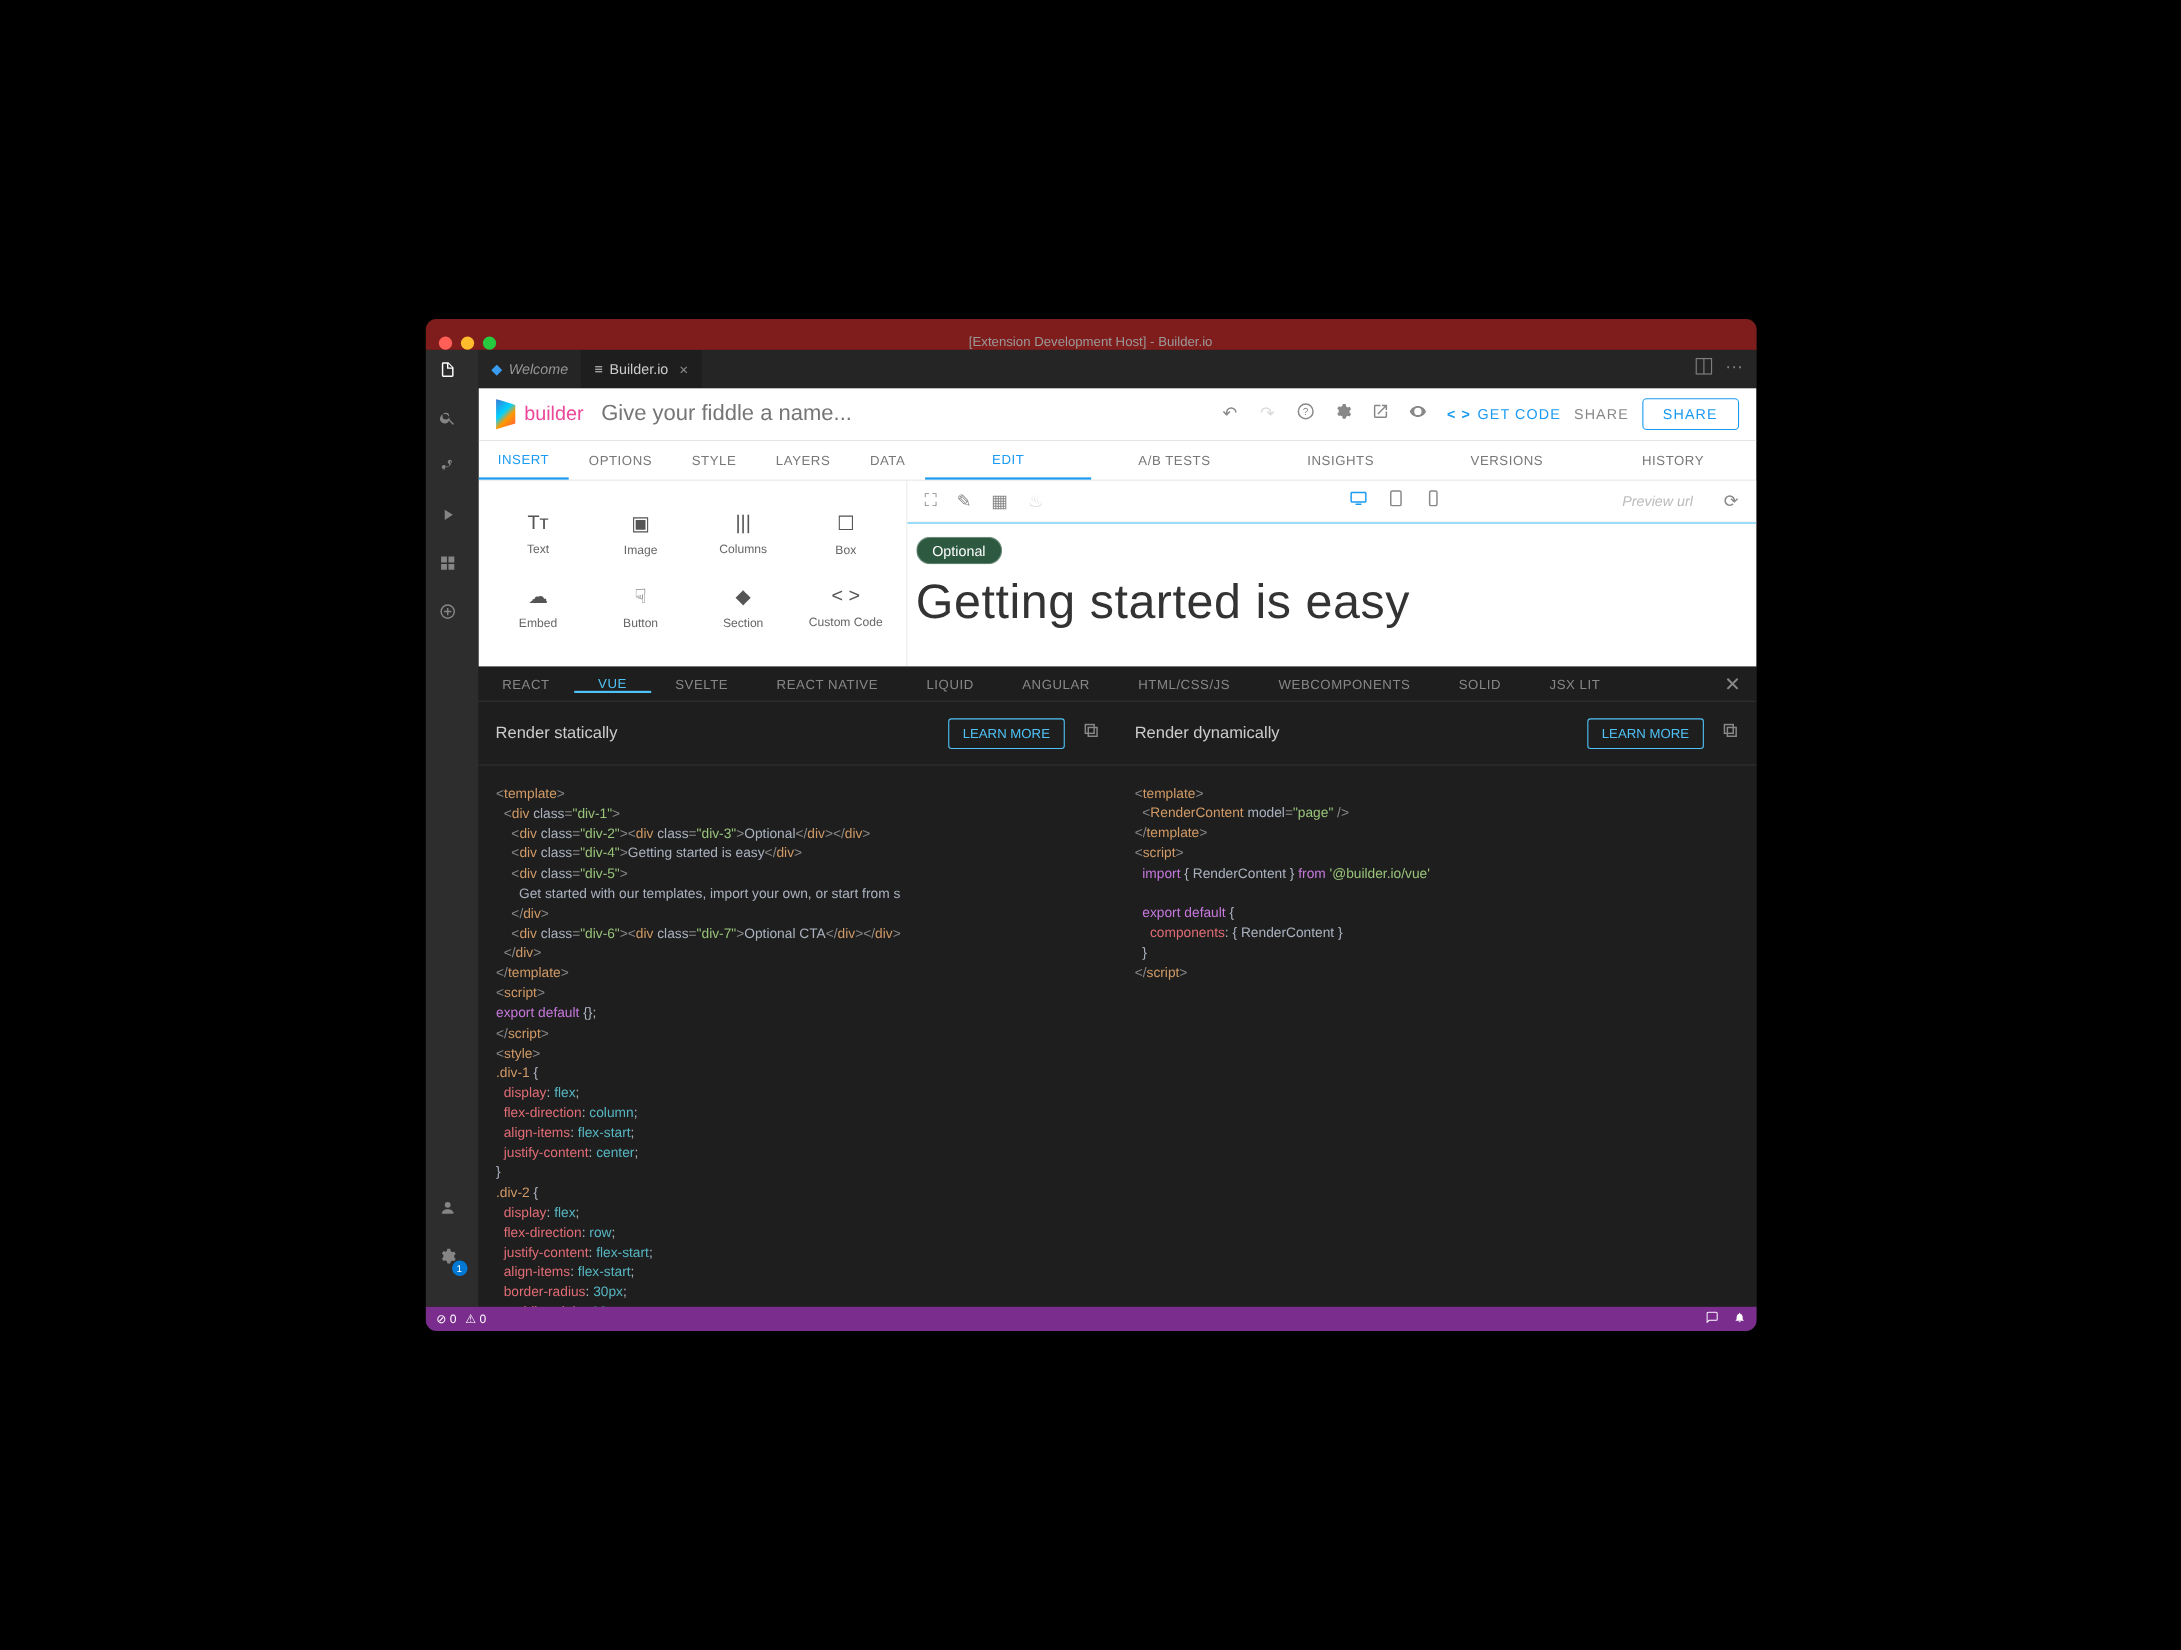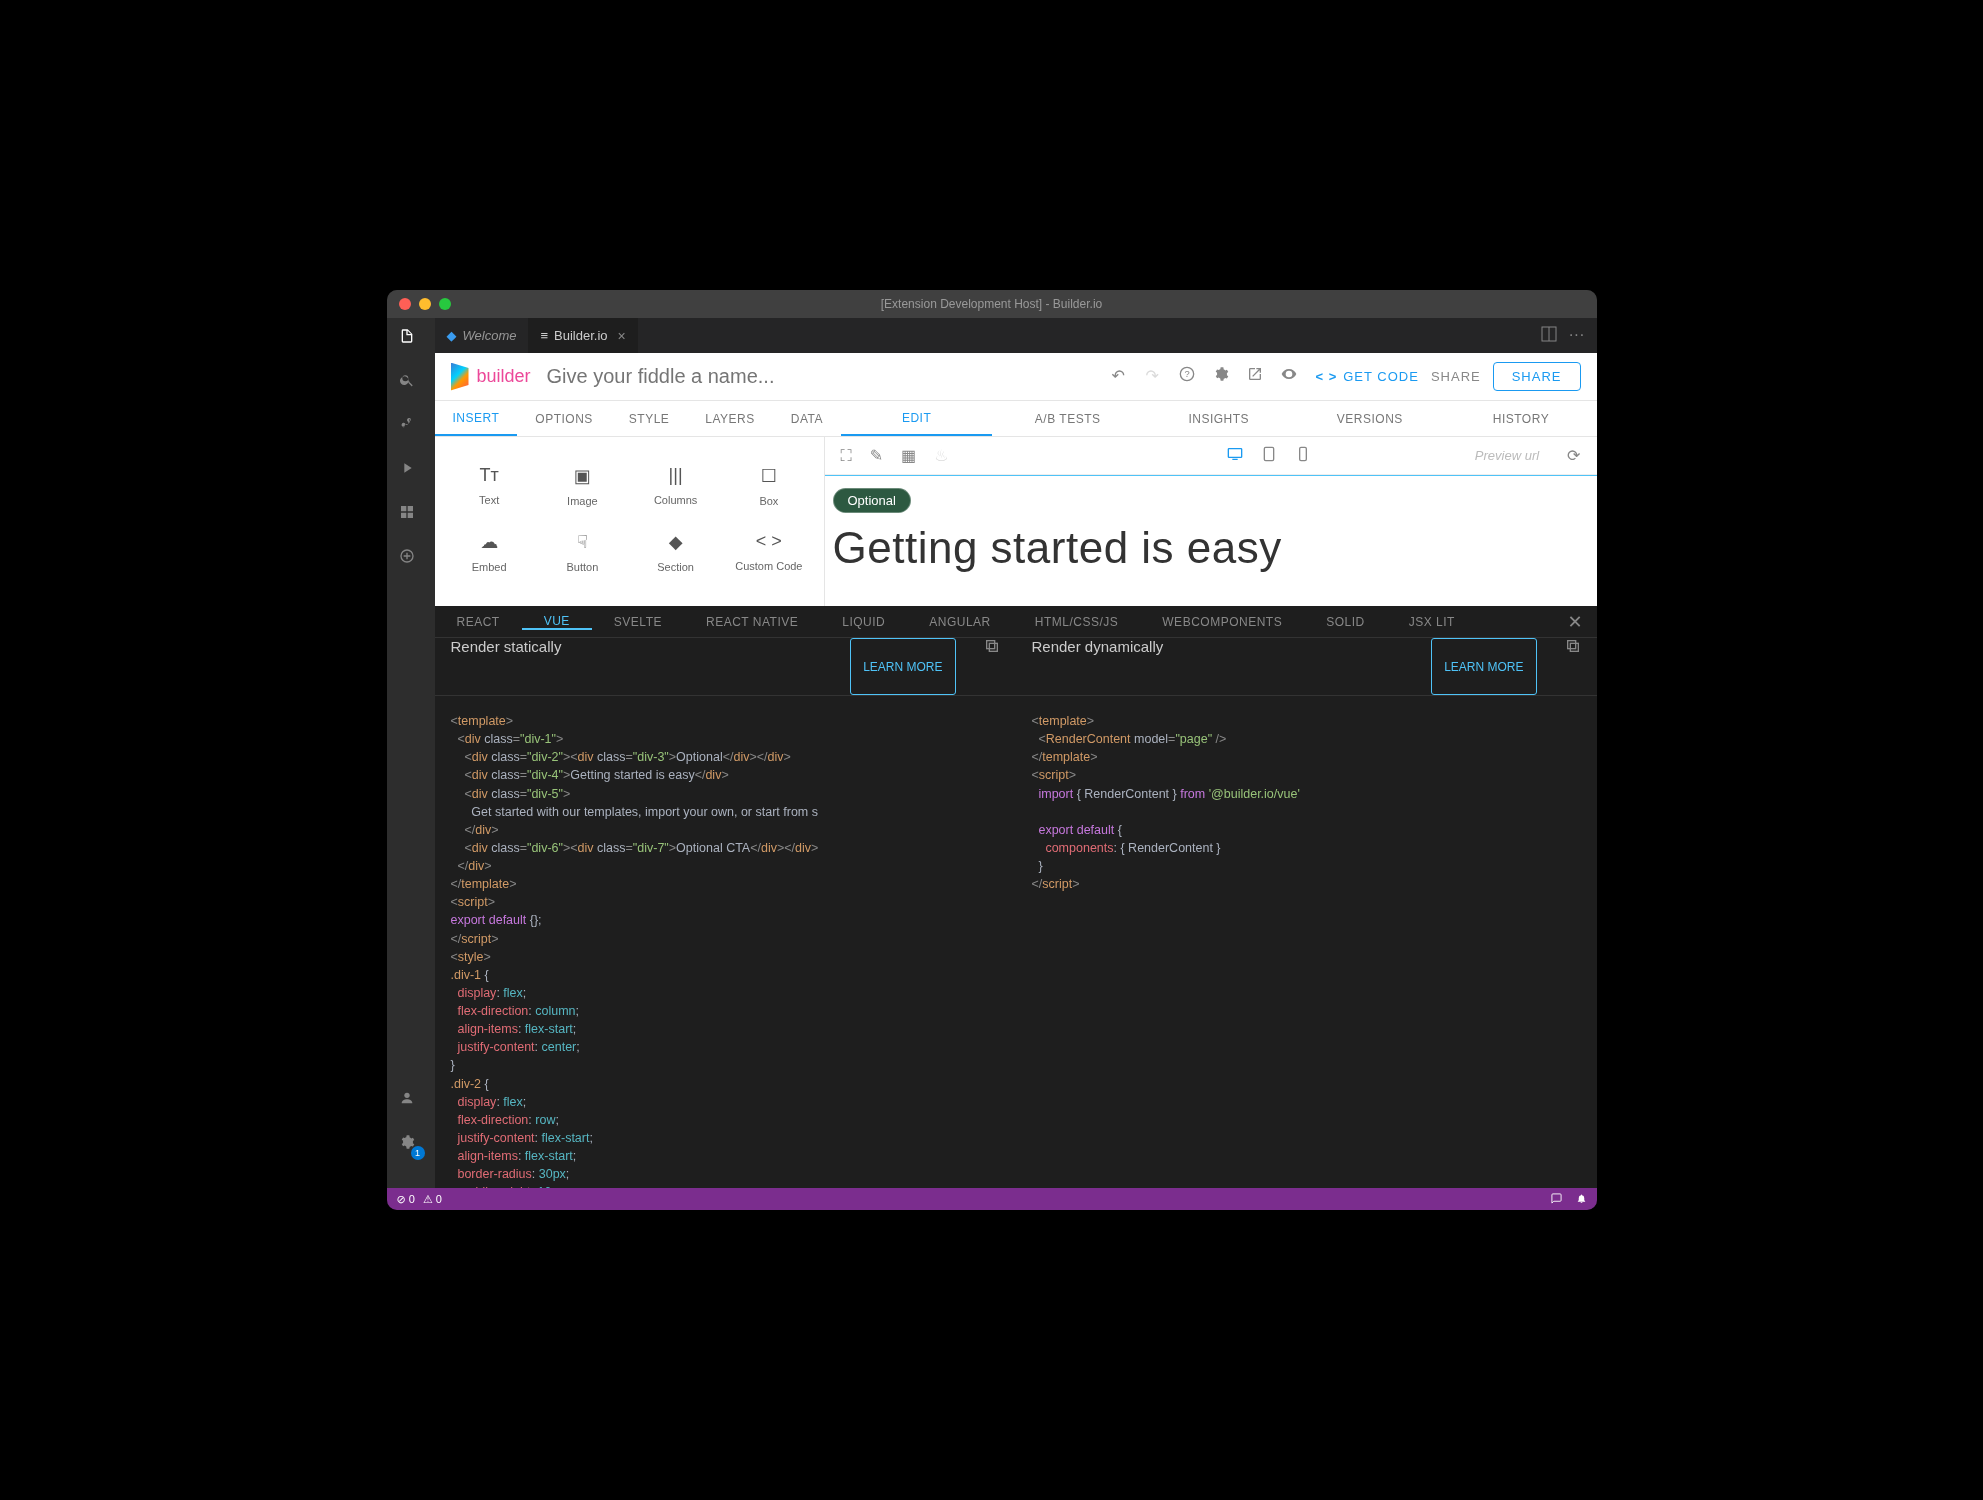--- a/index.html
+++ b/index.html
@@ -1,18 +1,18 @@
 <!DOCTYPE html>
 <html><head>
 <meta charset="utf-8">
 <style>
 *{margin:0;padding:0;box-sizing:border-box;font-family:-apple-system,BlinkMacSystemFont,"Segoe UI",sans-serif}
 body{background:#000;display:flex;align-items:center;justify-content:center;min-height:100vh}
 .window{width:1210px;height:920px;background:#1e1e1e;border-radius:10px;overflow:hidden;display:flex;flex-direction:column;box-shadow:0 20px 60px rgba(0,0,0,.5)}
-.titlebar{height:28px;background:#404040;display:flex;align-items:center;position:relative}
+.titlebar{height:28px;background:#7f1d1d;display:flex;align-items:flex-end;position:relative}
 .traffic{display:flex;gap:8px;padding-left:12px}
 .traffic span{width:12px;height:12px;border-radius:50%}
 .tc{background:#ff5f56}.ty{background:#ffbd2e}.tg{background:#27c93f}
 .title{position:absolute;left:50%;transform:translateX(-50%);color:#999;font-size:12px}
 .main{flex:1;display:flex;overflow:hidden}
 .activitybar{width:48px;background:#2d2d2d;display:flex;flex-direction:column;align-items:center;padding-top:10px;gap:20px}
 .activitybar .icon{width:24px;height:24px;color:#858585;cursor:pointer}
 .activitybar .icon.active{color:#fff}
 .activitybar .spacer{flex:1}
 .content{flex:1;display:flex;flex-direction:column;overflow:hidden}
@@ -50,21 +50,21 @@
 .preview-url{margin-left:auto;color:#bbb;font-style:italic;font-size:13px}
 .preview{flex:1;padding:12px 8px;overflow:hidden;position:relative}
 .optional-pill{background:#2d5941;color:#fff;padding:4px 14px;border-radius:14px;font-size:13px;display:inline-block;border:1px solid rgba(255,255,255,.3)}
 .headline{font-size:44px;font-weight:400;color:#333;margin-top:10px;letter-spacing:.5px}
 .codepanel{height:582px;background:#1e1e1e;display:flex;flex-direction:column;color:#ccc}
 .fwsel{height:32px;display:flex;align-items:center;gap:0;border-bottom:1px solid #333;position:relative}
 .fwtab{padding:0 22px;height:16px;display:flex;align-items:center;font-size:12px;color:#888;letter-spacing:.5px;cursor:pointer}
 .fwtab.active{color:#4fc3f7;border-bottom:2px solid #4fc3f7}
 .fwclose{margin-left:auto;padding:0 14px;color:#888;font-size:18px;cursor:pointer}
 .codeheaders{height:58px;display:flex;border-bottom:1px solid #333}
-.codeheader{flex:1;display:flex;padding:0 16px;gap:28px}
+.codeheader{flex:1;display:flex;align-items:center;padding:0 16px;gap:16px}
 .codeheader h3{font-size:15px;font-weight:400;color:#ccc;flex:1}
 .learn{border:1px solid #4fc3f7;color:#4fc3f7;padding:6px 12px;border-radius:3px;font-size:12px;cursor:pointer;background:none}
 .copy-icon{color:#888;cursor:pointer}
 .codebody{flex:1;display:flex;overflow:hidden}
 .codecol{flex:1;padding:16px;font-family:Menlo,Monaco,monospace;font-size:12.5px;line-height:1.45;overflow:auto;white-space:pre}
 .t-tag{color:#d19a66}.t-attr{color:#abb2bf}.t-str{color:#98c379}.t-punct{color:#888}.t-text{color:#abb2bf}.t-kw{color:#c678dd}.t-prop{color:#e06c75}.t-sel{color:#d19a66}.t-cssv{color:#56b6c2}
 .statusbar{height:22px;background:#7b2d8e;display:flex;align-items:center;padding:0 10px;color:#fff;font-size:11px;gap:8px}
 .statusbar .sright{margin-left:auto;display:flex;gap:14px}
 .badge{position:absolute;bottom:-2px;right:-2px;background:#0078d4;color:#fff;border-radius:50%;width:14px;height:14px;font-size:9px;display:flex;align-items:center;justify-content:center}
 .relp{position:relative}

